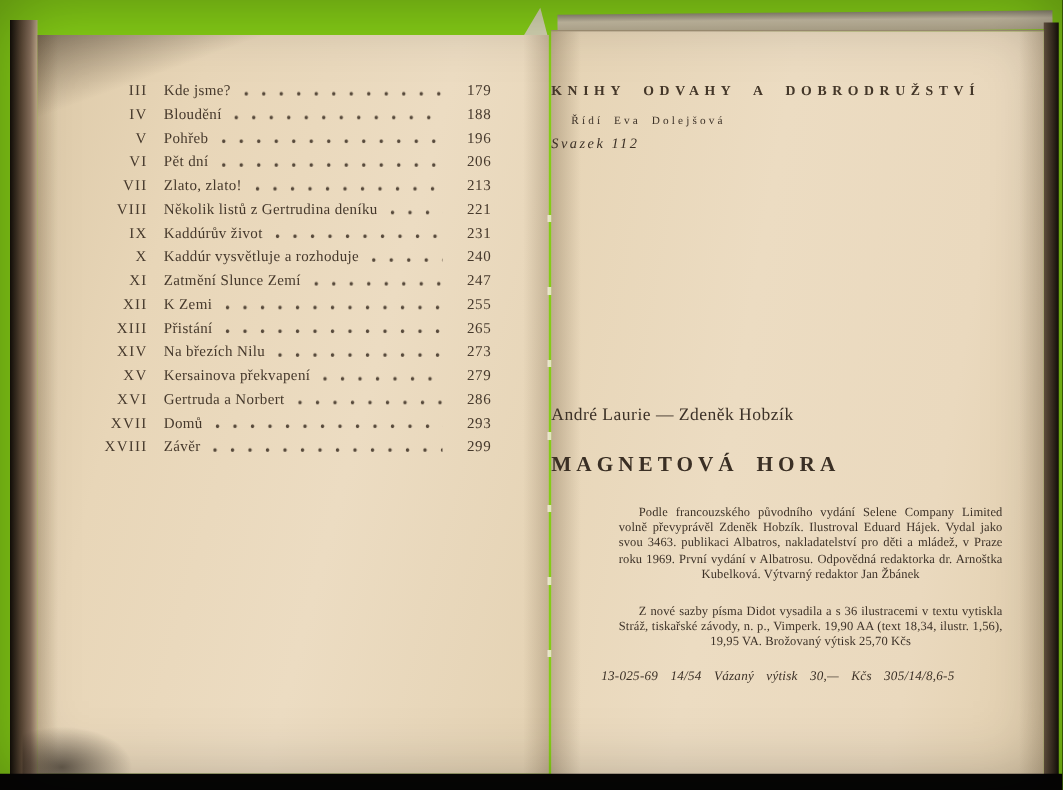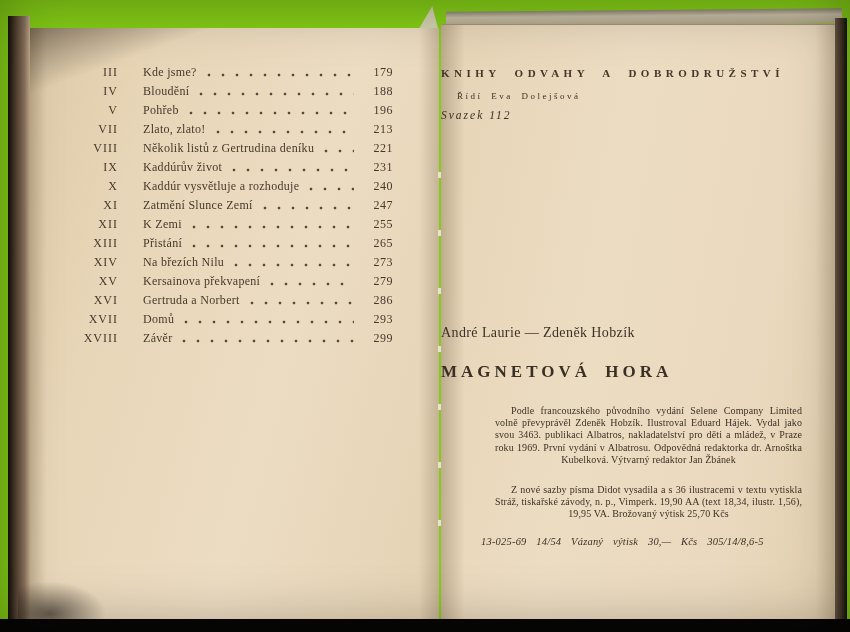--- a/index.html
+++ b/index.html
@@ -58,21 +58,21 @@
     position:absolute; inset:0; pointer-events:none;
     box-shadow:inset 0 0 60px rgba(0,0,0,.35);
   }
   
   .toc {
     position:absolute; left:56px; top:63px; width:337px;
     color:#46392c; font-size:12px;
   }
   .toc-row { display:flex; align-items:center; height:19px; white-space:nowrap; }
   .toc-num { flex:none; width:62px; text-align:right; letter-spacing:1px; }
-  .toc-title { flex:none; margin-left:25px; letter-spacing:.3px; }
+  .toc-title { flex:none; margin-left:13px; letter-spacing:.3px; }
   .toc-leader {
     flex:1 1 auto; height:19px; margin:0 9px 0 10px;
     background-image:radial-gradient(circle at 2px 12px, rgba(70,57,44,.9) 1.1px, rgba(70,57,44,0) 1.7px);
     background-size:14px 19px; background-repeat:repeat-x;
   }
   .toc-page { flex:none; width:30px; text-align:right; letter-spacing:.5px; }
   
   .rp { position:absolute; left:441px; top:0; width:394px; height:632px; color:#3c3127; }
   .rp .centered { position:absolute; left:0; width:100%; text-align:left; }
   .series-title   { top:67px;  font-size:11px; letter-spacing:4.5px; word-spacing:7px; font-weight:bold; color:#443729; }
@@ -118,20 +118,26 @@
         <span class="toc-page">188</span>
       </div>
 
       <div class="toc-row">
         <span class="toc-num">V</span>
         <span class="toc-title">Pohřeb</span>
         <span class="toc-leader"></span>
         <span class="toc-page">196</span>
       </div>
 
+      <div class="toc-row">
+        <span class="toc-num">VI</span>
+        <span class="toc-title">Pět dní</span>
+        <span class="toc-leader"></span>
+        <span class="toc-page">206</span>
+      </div>
 
       <div class="toc-row">
         <span class="toc-num">VII</span>
         <span class="toc-title">Zlato, zlato!</span>
         <span class="toc-leader"></span>
         <span class="toc-page">213</span>
       </div>
 
       <div class="toc-row">
         <span class="toc-num">VIII</span>

